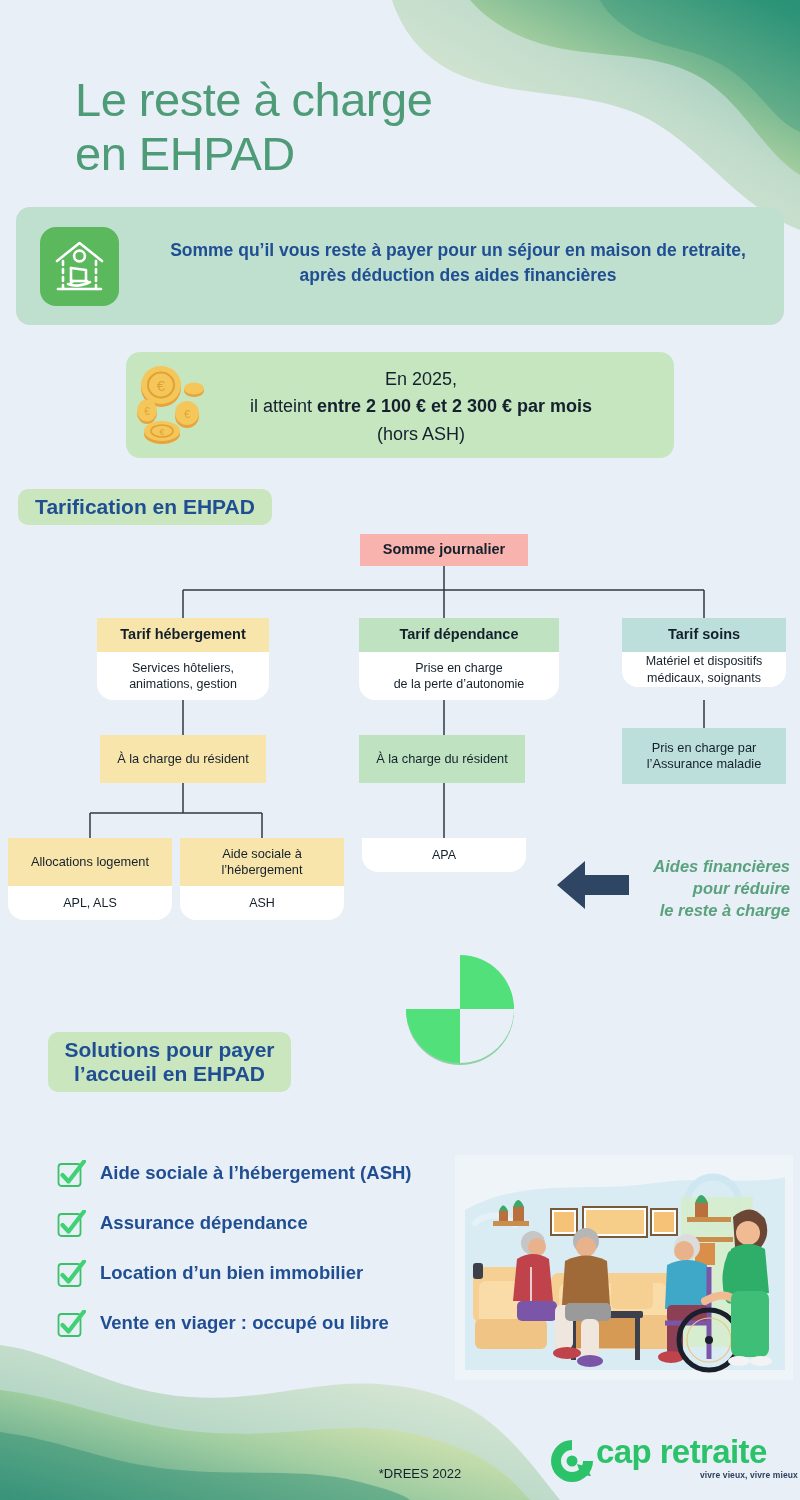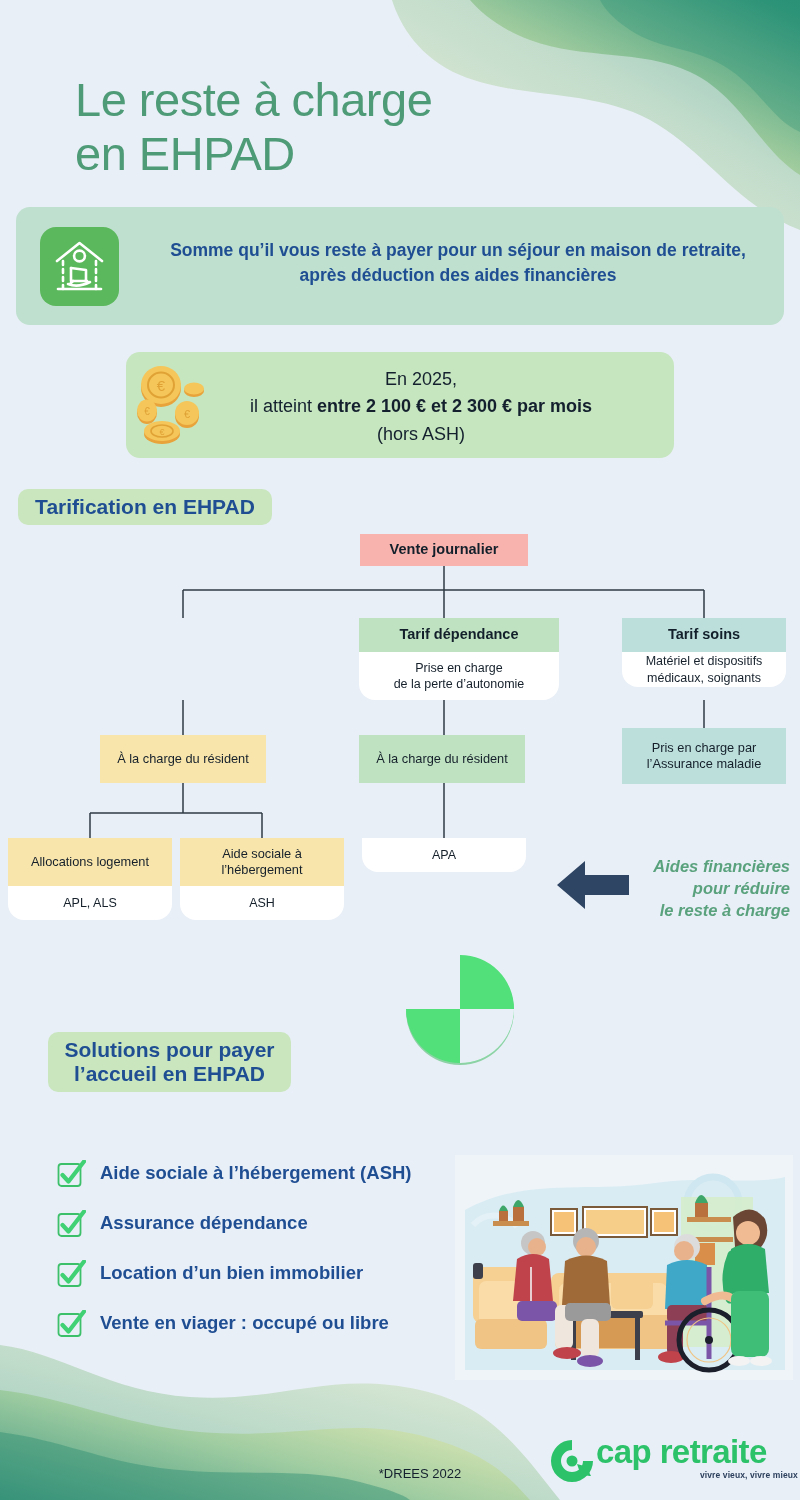--- a/index.html
+++ b/index.html
@@ -277,23 +277,27 @@
         <path d="M183,783 L183,813"></path>
         <path d="M90,813 L262,813"></path>
         <path d="M90,813 L90,838"></path>
         <path d="M262,813 L262,838"></path>
 
         <path d="M444,783 L444,838"></path>
       </g>
     </svg>
 
     <div class="node" id="n-journalier">
-      <div class="hd c-pink hd-title">Vente journalier</div>
-    </div>
-
+      <div class="hd c-pink hd-title">Somme journalier</div>
+    </div>
+
+    <div class="node" id="n-heberg">
+      <div class="hd c-yellow hd-title">Tarif hébergement</div>
+      <div class="bd">Services hôteliers,<br>animations, gestion</div>
+    </div>
     <div class="node" id="n-res1">
       <div class="hd c-yellow hd-plain">À la charge du résident</div>
     </div>
     <div class="node" id="n-alloc">
       <div class="hd c-yellow hd-plain">Allocations logement</div>
       <div class="bd">APL, ALS</div>
     </div>
     <div class="node" id="n-ash">
       <div class="hd c-yellow hd-plain">Aide sociale à<br>l’hébergement</div>
       <div class="bd">ASH</div>

